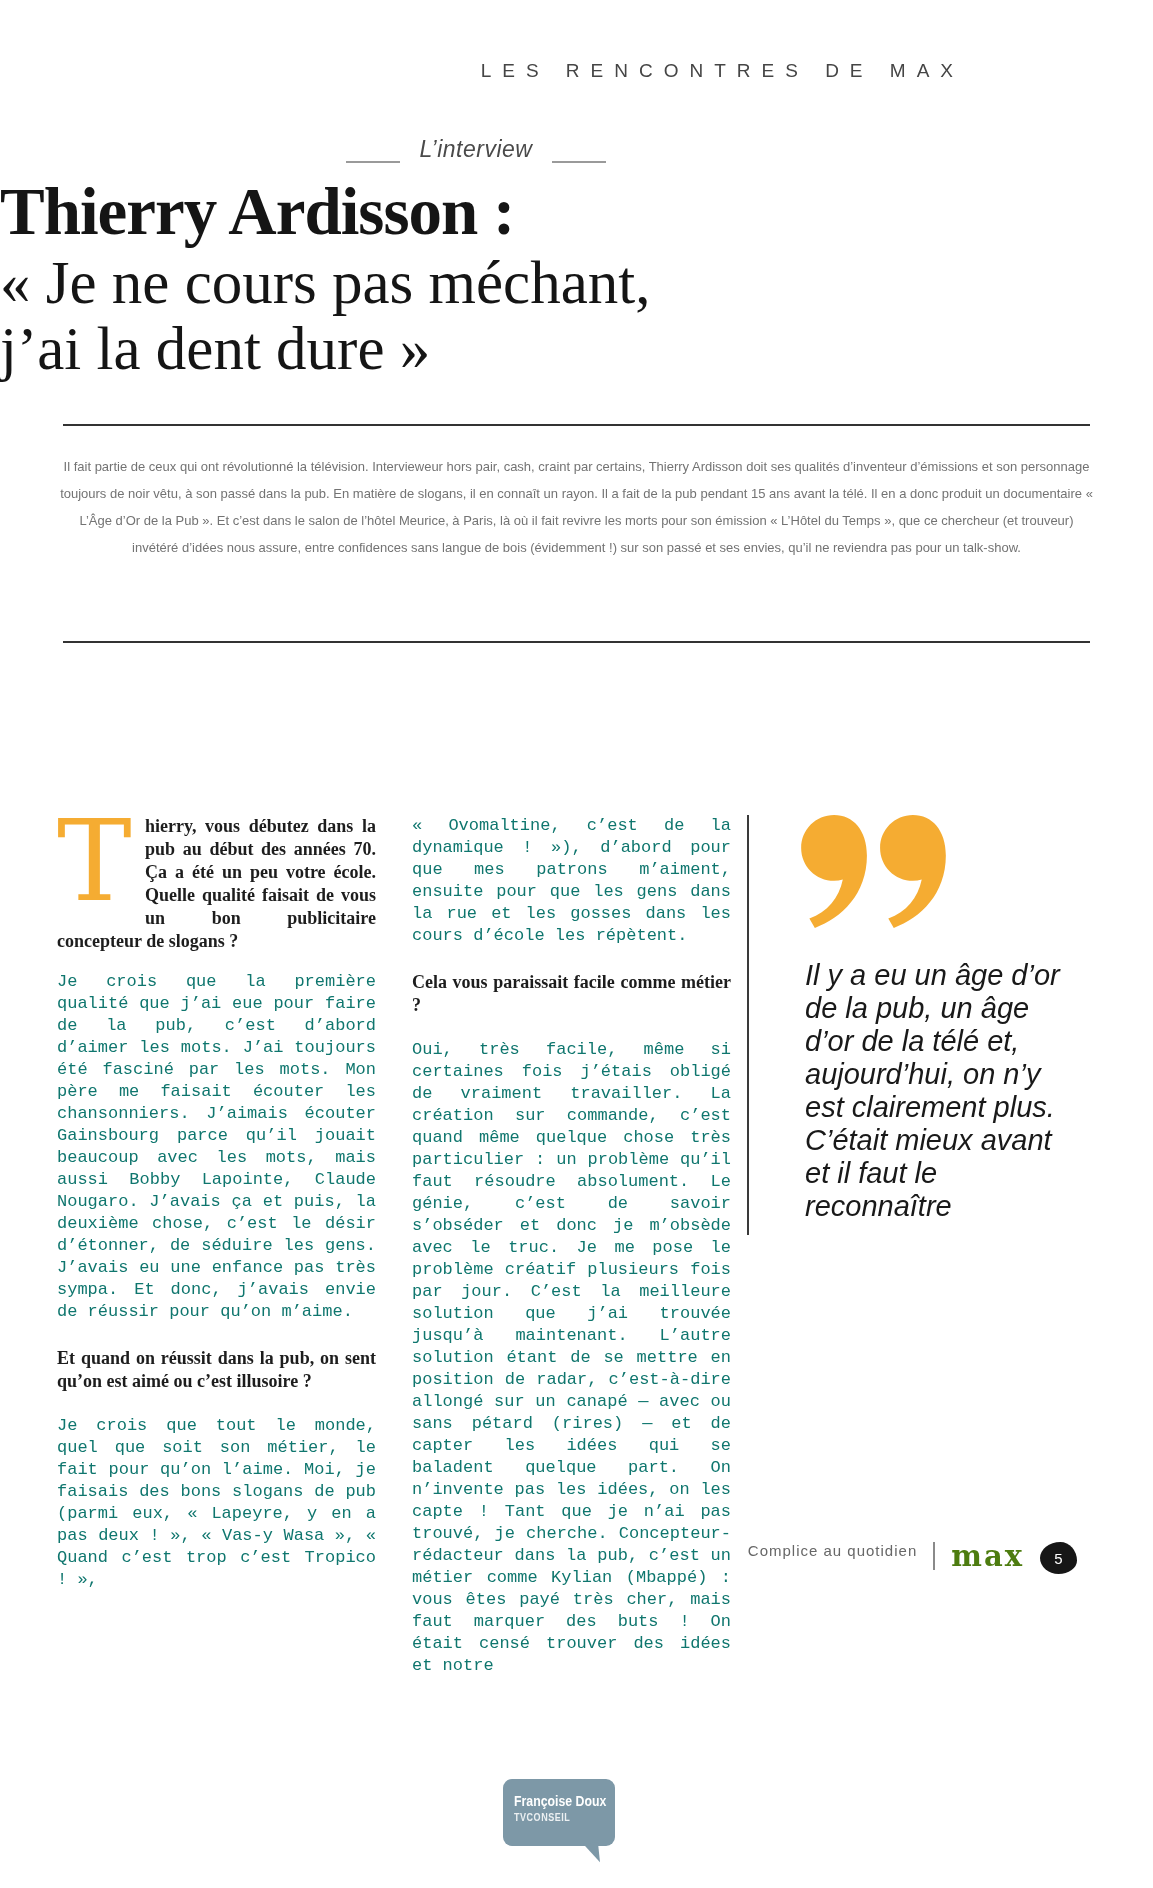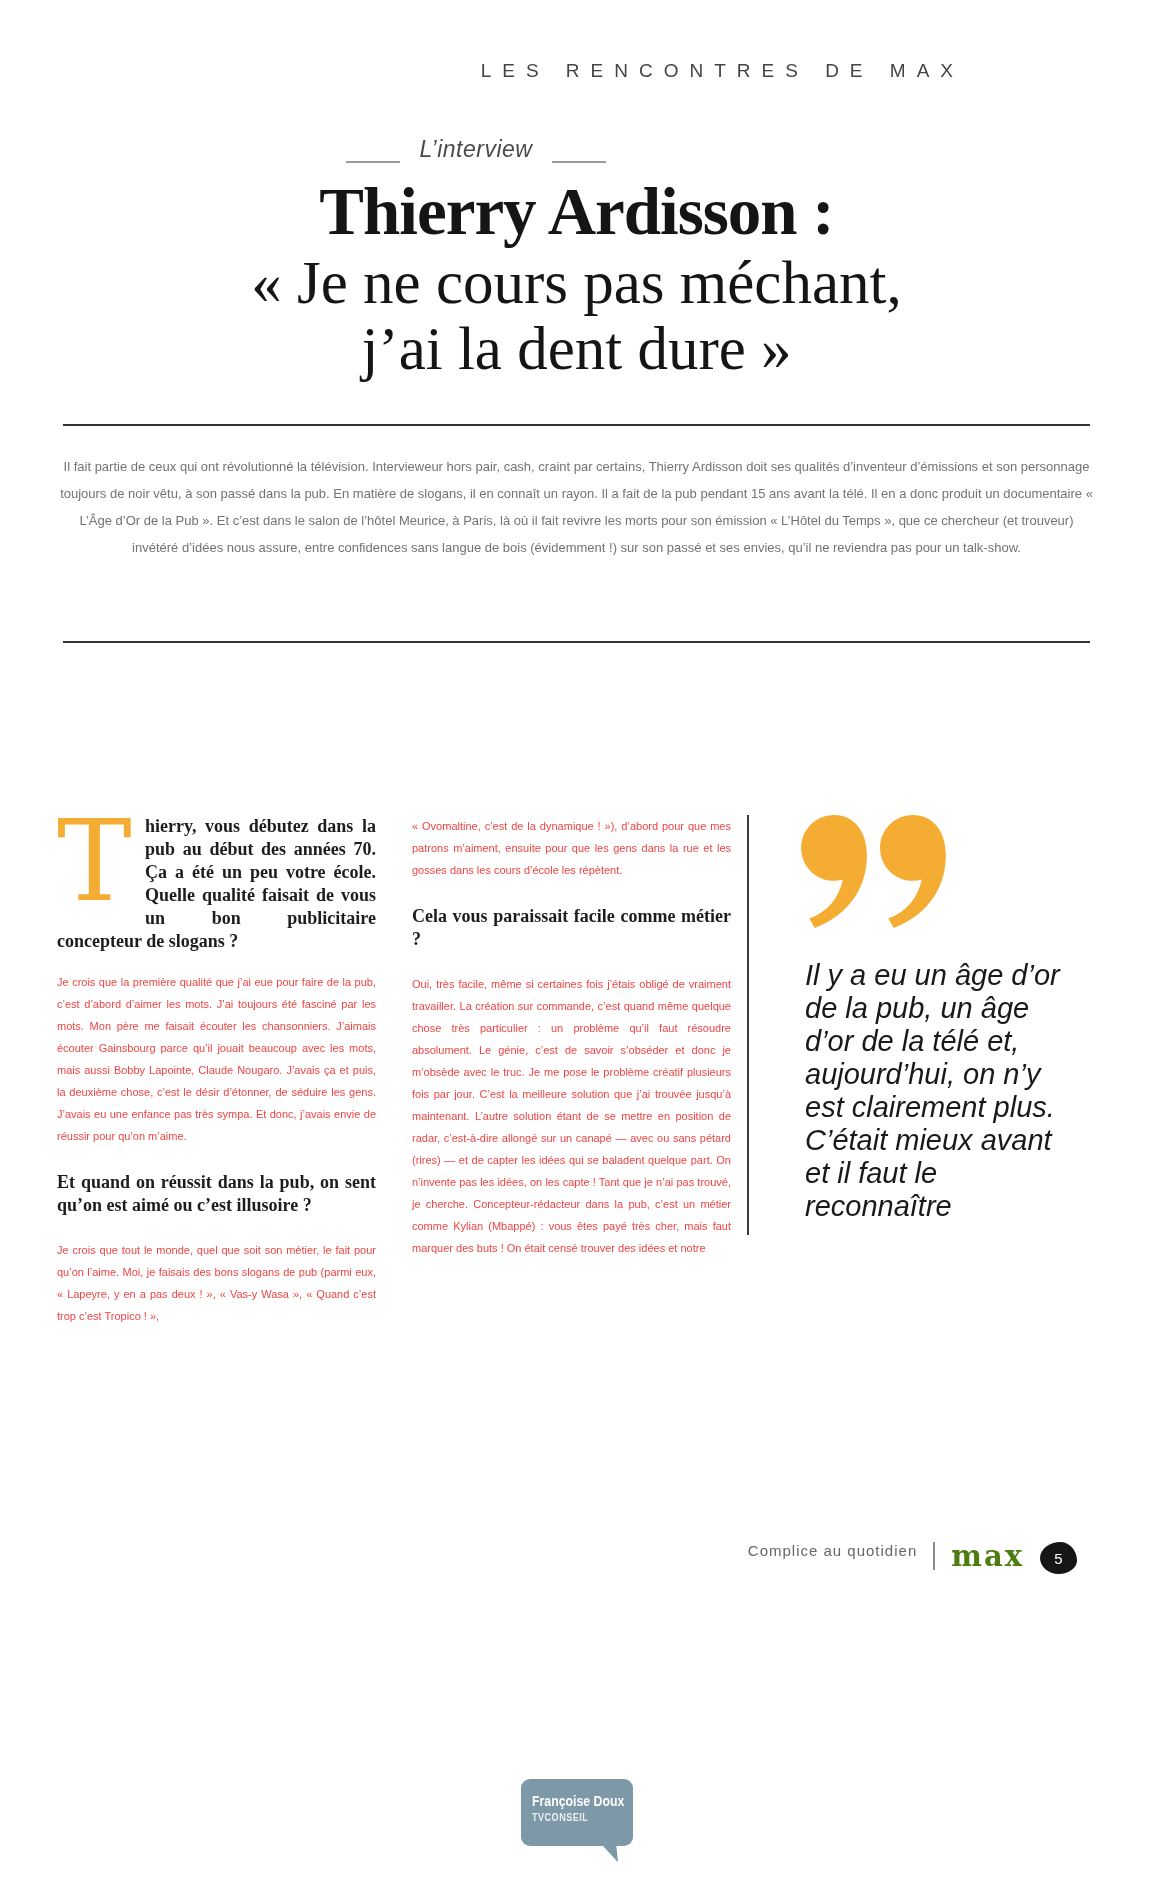--- a/index.html
+++ b/index.html
@@ -17,43 +17,43 @@
   }
   .section-label {
     position:absolute; top:136px; left:0; width:952px;
     display:flex; justify-content:center; align-items:flex-end; gap:20px;
   }
   .section-label .dash { width:54px; height:2px; background:#9a9a9a; }
   .section-label .label-text {
     font-style:italic; font-size:23px; color:#4a4a4a; letter-spacing:0.5px;
   }
 
-  .title { position:absolute; top:172px; left:0; width:100%; text-align:center;
+  .title { position:absolute; top:172px; left:0; width:100%; 
            font-family:"Liberation Serif","DejaVu Serif",serif; color:#151515; font-weight:400; }
   .title .t1 { display:block; font-size:67px; font-weight:700; letter-spacing:-1px; line-height:78px; }
   .title .t2, .title .t3 { display:block; font-size:61px; line-height:66px; font-weight:400; }
 
   .rule { position:absolute; left:63px; width:1027px; height:2px; background:#333; }
   .rule-top { top:424px; }
   .rule-bottom { top:641px; }
 
   .intro {
     position:absolute; top:453px; left:60px; width:1033px;
     text-align:center; font-size:13px; line-height:27px; color:#737373;
   }
 
   
   .columns {
     position:absolute; top:815px; left:57px; width:1029px;
     display:flex; gap:36px; align-items:flex-start;
   }
   .col { flex:0 0 319px; width:319px; }
   .a {
-    font-family:Liberation Sans, sans-serif;
-    font-size:11px; line-height:22px; color:#ef4444; text-align:justify;
+    font-family:Liberation Mono, monospace;
+    font-size:17px; line-height:22px; color:#0f766e; text-align:justify;
     margin-bottom:24px;
   }
   .q {
     font-family:"Liberation Serif","DejaVu Serif",serif;
     font-size:18px; line-height:23px; color:#1d1d1d; font-weight:700;
     margin-bottom:22px; text-align:justify;
   }
   .q-first { margin-bottom:18px; }
   .dropcap {
     float:left; width:76px; height:112px; margin-right:12px;
@@ -84,21 +84,21 @@
     font-size:29px; font-weight:700; color:#4d7c0f; letter-spacing:2px; line-height:28px;
   }
   .footer .pagenum {
     display:inline-flex; align-items:center; justify-content:center;
     width:37px; height:32px; background:var(--badge-black,#161616); color:#fff;
     font-size:15px; border-radius:55% 45% 50% 50% / 50% 58% 42% 50%;
   }
 
   
   .bubble {
-    position:absolute; left:521px; top:1779px; width:112px; height:67px;
+    position:absolute; left:503px; top:1779px; width:112px; height:67px;
     background:var(--logo-blue,#7D98A7); border-radius:9px;
     padding:13px 8px 0 11px; color:#fff;
   }
   .bubble-name {
     font-weight:700; font-size:15px; white-space:nowrap;
     transform:scaleX(0.82); transform-origin:left center;
   }
   .bubble-sub {
     margin-top:3px; font-weight:700; font-size:10px; letter-spacing:0.6px;
     color:rgba(255,255,255,0.85);

